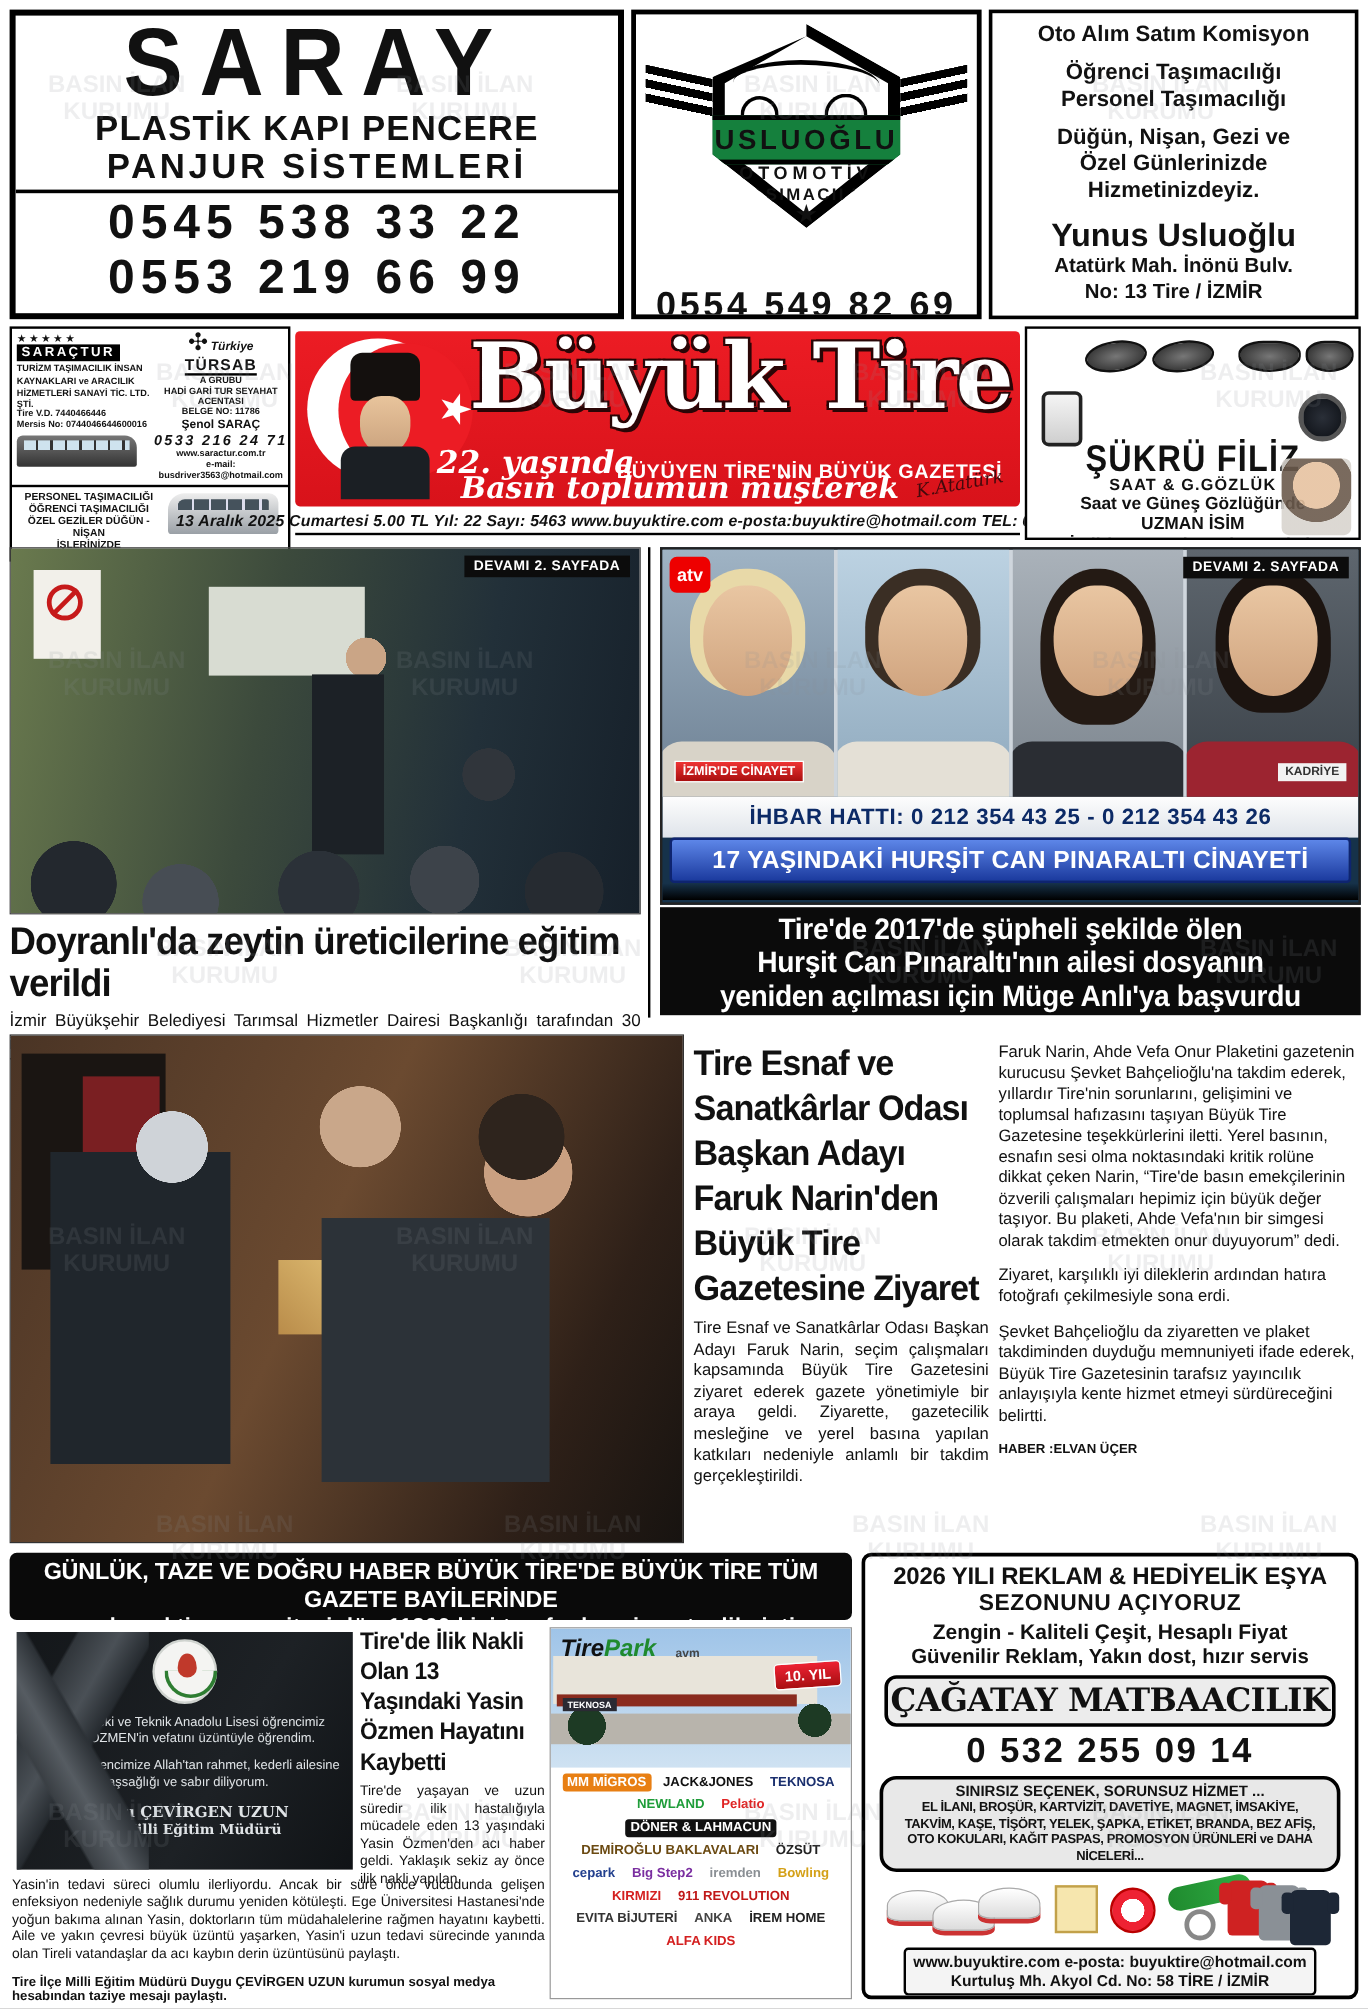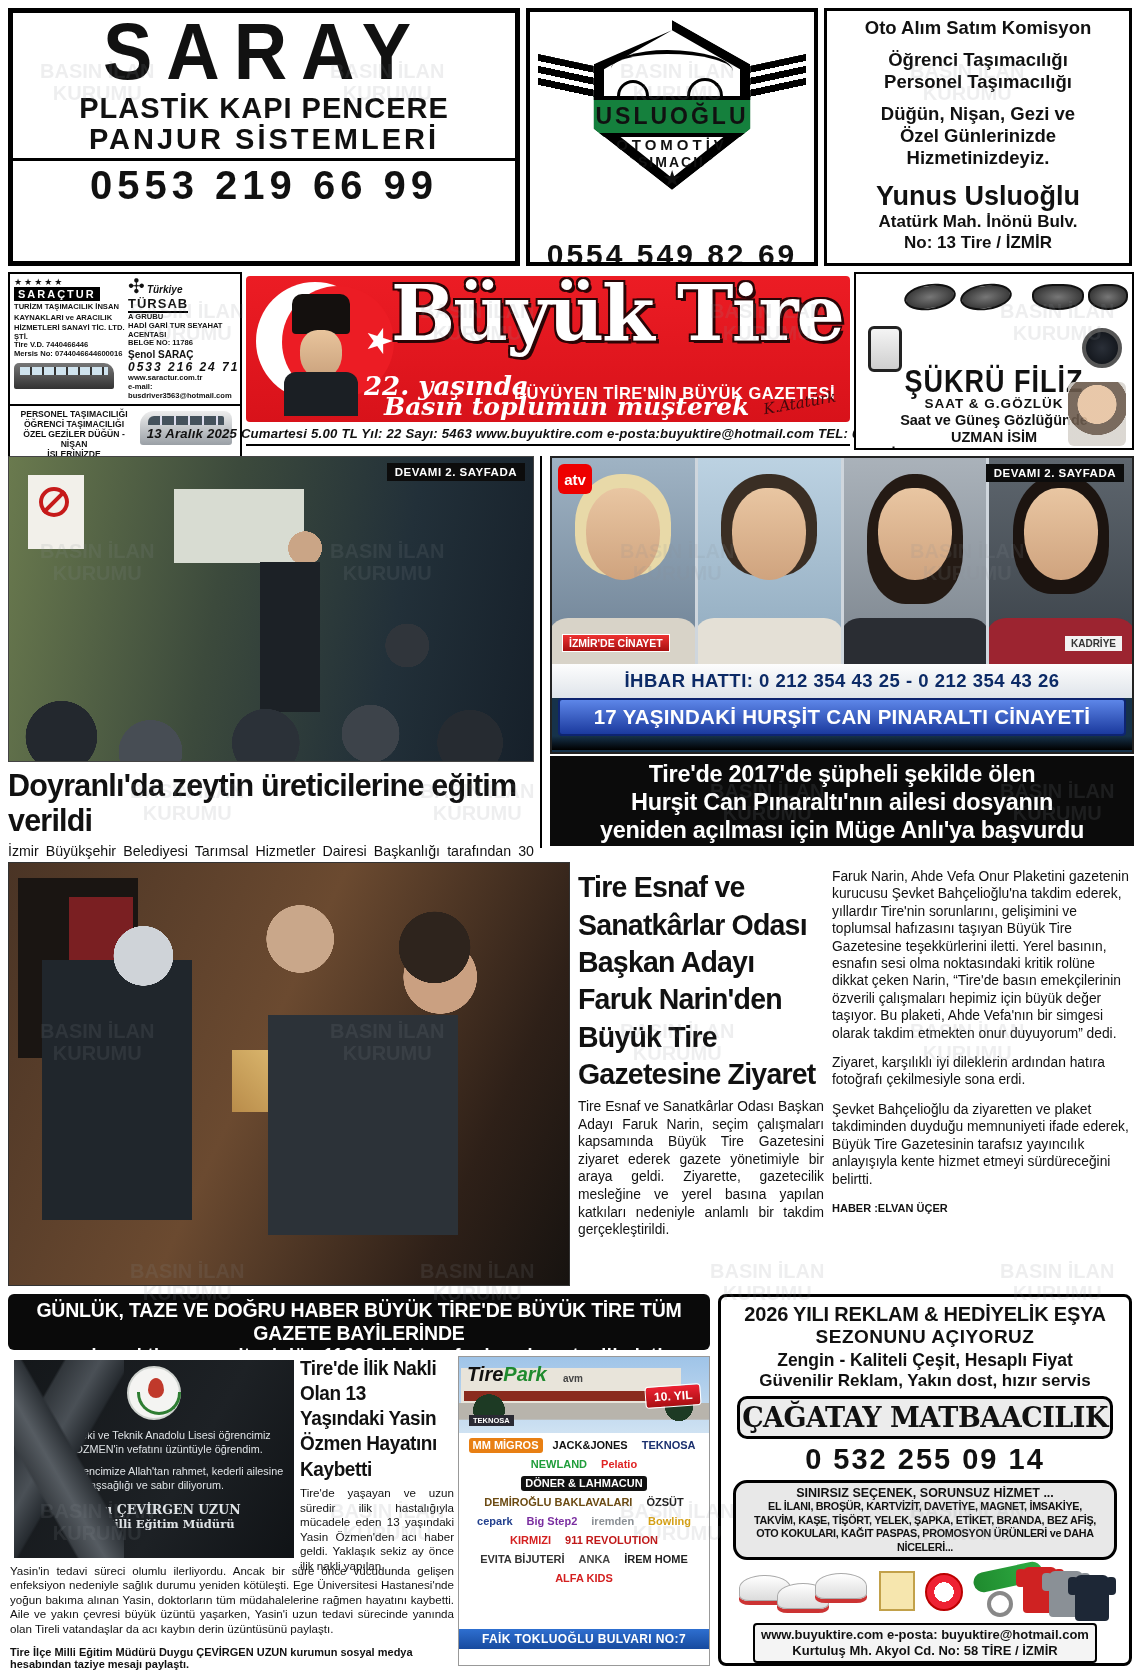--- a/index.html
+++ b/index.html
@@ -41,21 +41,21 @@
   .ad-yunus { left:824px; top:8px; width:308px; height:258px; border:3px solid #000; background:#fff; text-align:center; padding:6px 4px; overflow:hidden;}
   .yunus-b { font-weight:bold; font-size:18.5px; line-height:22px;}
   .yunus-gap { height:10px; }
   .yunus-name { font-weight:900; font-size:27px; line-height:30px; margin-top:12px;}
   .yunus-addr { font-weight:bold; font-size:17px; line-height:21px;}
 
   
   .ad-sarac { left:8px; top:272px; width:234px; height:196px; border:2px solid #000; background:#fff; font-size:7.6px; overflow:hidden;}
   .sarac-top { display:flex; }
   .sarac-colL { width:118px; padding:3px 2px 0 4px;}
-  .sarac-colR { width:112px; text-align:left; padding-top:2px;}
+  .sarac-colR { width:112px; text-align:center; padding-top:2px;}
   .sarac-logo { background:#000; color:#fff; font-weight:bold; font-size:11px; letter-spacing:2px; padding:1px 4px; display:inline-block;}
   .sarac-stars { font-size:9px; letter-spacing:2px;}
   .sarac-desc { font-weight:bold; line-height:8.6px; margin-top:2px;}
   .sarac-bus { width:100px; height:26px; background:linear-gradient(#777,#333); border-radius:5px 10px 2px 2px; margin-top:4px; position:relative;}
   .sarac-bus::before{content:""; position:absolute; left:6px; top:4px; right:6px; height:8px; background:repeating-linear-gradient(90deg,#cfe3ee 0 10px,#333 10px 12px); }
   .sarac-knot { font-size:20px; line-height:20px;}
   .sarac-tursab { font-weight:900; font-size:13px; letter-spacing:1px; border-bottom:2px solid #000; display:inline-block;}
   .sarac-it { font-style:italic; font-size:10px; font-weight:bold;}
   .sarac-b { font-weight:bold; line-height:8.8px;}
   .sarac-person { font-size:10px; font-weight:900; margin-top:1px;}
@@ -177,21 +177,21 @@
   .obit-sig1 { font-family:"DejaVu Serif",serif; font-weight:bold; font-size:12.5px; margin-top:10px;}
   .obit-sig2 { font-family:"DejaVu Serif",serif; font-weight:bold; font-size:11.5px;}
   .yasin { left:300px; top:1356px; width:154px; height:206px; position:absolute;}
   .yasin-h { font-weight:900; font-size:19px; line-height:24px; letter-spacing:-.4px; transform:scaleY(1.05); transform-origin:left top;}
   .yasin-b { margin-top:10px; font-size:11.6px; line-height:14.6px; text-align:justify;}
   .bl-par { left:10px; top:1564px; width:444px; position:absolute; font-size:11.6px; line-height:14.4px; text-align:justify;}
   .bl-final { left:10px; top:1646px; width:444px; position:absolute; font-size:11px; font-weight:bold;}
 
   
   .tirepark { left:458px; top:1356px; width:252px; height:310px; position:absolute; border:1px solid #999; background:#fff; overflow:hidden;}
-  .mall { position:relative; height:76px;
+  .mall { position:relative; height:116px;
     background:
       radial-gradient(circle 16px at 12% 70%, #1d3a24 99%, transparent),
       radial-gradient(circle 14px at 88% 66%, #1d3a24 99%, transparent),
       linear-gradient(#b8b4ac 0 0) 0 78%/100% 22% no-repeat,
       linear-gradient(#8a2b1e 0 0) 10% 52%/80% 10px no-repeat,
       linear-gradient(#e8e4da 0 0) 6% 30%/88% 40px no-repeat,
       linear-gradient(#9fc4e8,#cfe2f2);}
   .tp-logo { position:absolute; left:8px; top:6px; font-weight:900; font-size:20px; font-style:italic;}
   .tp-logo .g { color:#1f8a2e;}
   .tp-avm { position:absolute; left:104px; top:16px; font-size:10px; font-weight:bold; color:#444;}
@@ -231,20 +231,21 @@
 <body>
 
 <div class="page">
 
   <div class="abs ad-saray">
     <div class="saray-title">SARAY</div>
     <div class="saray-mid">
       <div class="saray-l3">PLASTİK KAPI PENCERE</div>
       <div class="saray-l4">PANJUR SİSTEMLERİ</div>
     </div>
+    <div class="saray-ph">0545 538 33 22</div>
     <div class="saray-ph">0553 219 66 99</div>
   </div>
 
   <div class="abs ad-uslu">
     <div class="uslu-wing wing-l"></div>
     <div class="uslu-wing wing-r"></div>
     <div class="uslu-shield">
       <div class="uslu-car"></div>
       <div class="uslu-name">USLUOĞLU</div>
       <div class="uslu-sub1">OTOMOTİV</div>

